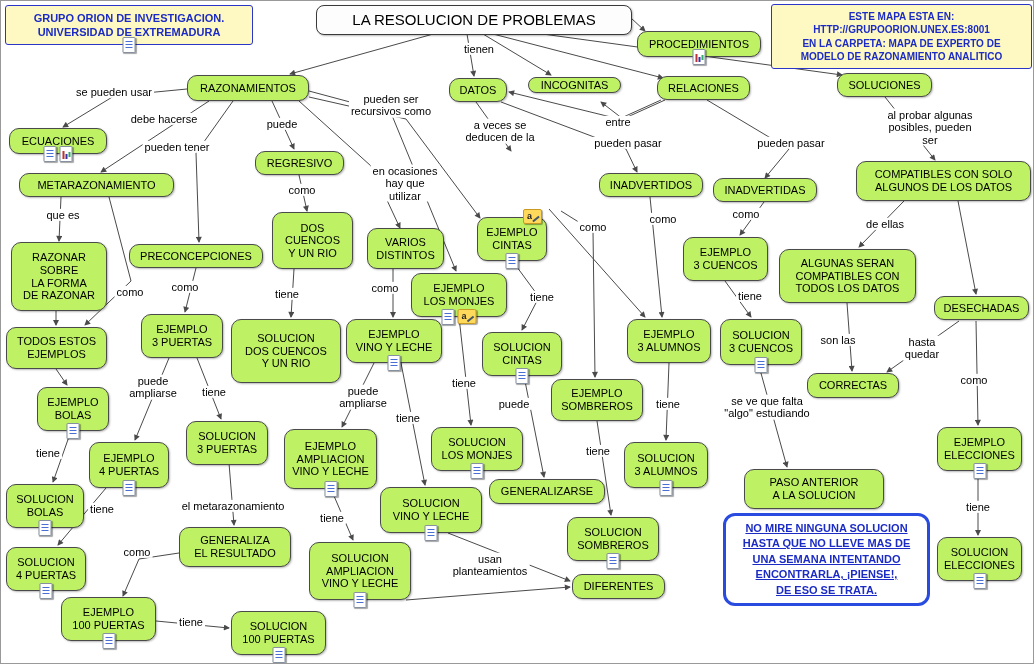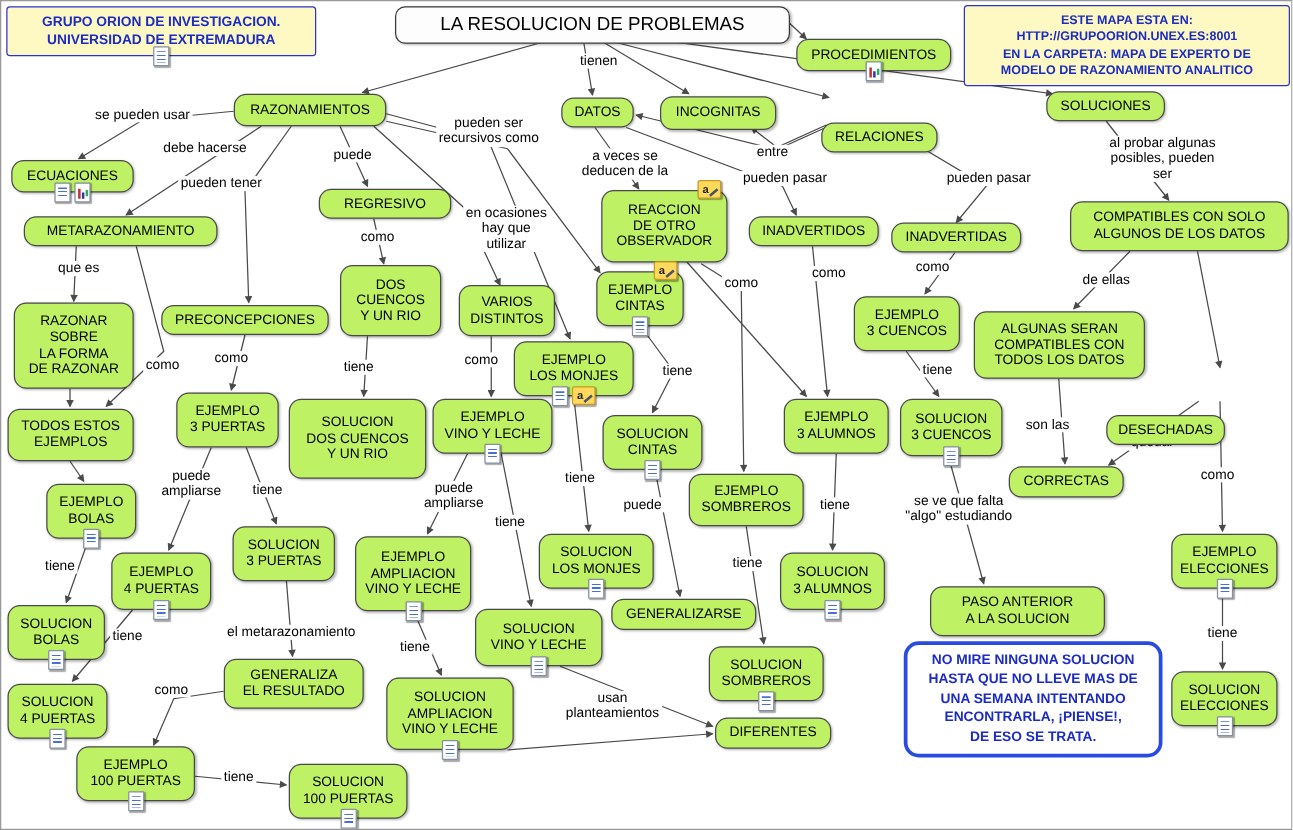--- a/index.html
+++ b/index.html
@@ -4,21 +4,21 @@
 <style>
   html,body { margin:0; padding:0; background:#fff; font-family:"Liberation Sans", sans-serif; }
   #canvas { position:relative; overflow:hidden; background:#fff; border:1px solid #999; box-sizing:border-box; }
   svg.wires { position:absolute; left:0; top:0; }
   .node { position:absolute; box-sizing:border-box; display:flex; align-items:center; justify-content:center;
           text-align:center; white-space:pre-line; border-radius:10px; line-height:1.15; }
   .concept { background:#bef264; border:1px solid #4a4a4a; box-shadow:1px 1px 2px rgba(0,0,0,.28); font-size:11px; color:#000; }
   .title-node { background:#fdfdfd; border:1px solid #3a3a3a; box-shadow:1px 1px 2px rgba(0,0,0,.28); font-size:15px; color:#000; border-radius:8px; }
   .info { background:#fef9c3; border:1px solid #2a35c8; color:#1b2bc4; font-weight:bold; font-size:11px; border-radius:3px; line-height:1.3; }
   .info2 { font-size:10px; line-height:1.35; }
-  .note { background:#fff; border:3px solid #2a4be0; color:#1b2bc4; font-weight:bold; font-size:11px; border-radius:12px; line-height:1.4; }
+  .note { background:#fff; border:3px solid #2a4be0; color:#1b2bc4; font-weight:bold; font-size:11px; border-radius:12px; line-height:1.4;text-decoration:underline; }
   .edge-label { position:absolute; transform:translate(-50%,-50%); background:#fff; font-size:11px; line-height:1.12;
                 text-align:center; white-space:pre-line; padding:0 2px; color:#000; }
   .badges { position:absolute; display:flex; gap:3px; }
   .badges-b { left:50%; bottom:-9px; transform:translateX(-50%); }
   .badges-tr { top:-9px; right:4px; }
   .badge { position:relative; display:inline-block; background:#fff; border:1px solid #8590a0; border-radius:1px;
            width:11px; height:14px; box-shadow:1px 1px 1px rgba(0,0,0,.35); }
   .badge.doc::after { content:""; position:absolute; left:2px; right:2px; top:3px; bottom:2px;
            background:repeating-linear-gradient(to bottom,#4a6fd4 0 1px, transparent 1px 3px); }
   .badge.chart::before { content:""; position:absolute; left:2px; bottom:2px; width:2px; height:8px; background:#b33; }
@@ -158,29 +158,26 @@
 EN LA CARPETA: MAPA DE EXPERTO DE
 MODELO DE RAZONAMIENTO ANALITICO</span></div>
     <div class="node note" style="left: 722px; top: 512px; width: 207px; height: 93px;"><span>NO MIRE NINGUNA SOLUCION
 HASTA QUE NO LLEVE MAS DE
 UNA SEMANA INTENTANDO
 ENCONTRARLA, ¡PIENSE!,
 DE ESO SE TRATA.</span></div>
     <div class="node concept" style="left: 636px; top: 30px; width: 124px; height: 26px;"><span>PROCEDIMIENTOS</span><span class="badges badges-b"><span class="badge chart"></span></span></div>
     <div class="node concept" style="left: 186px; top: 74px; width: 122px; height: 26px;"><span>RAZONAMIENTOS</span></div>
     <div class="node concept" style="left: 448px; top: 77px; width: 58px; height: 24px;"><span>DATOS</span></div>
-    <div class="node concept" style="left: 527px; top: 76px; width: 93px; height: 27px;"><span>INCOGNITAS</span></div>
-    <div class="node concept" style="left: 656px; top: 75px; width: 93px; height: 24px; margin-top: 22px;"><span>RELACIONES</span></div>
+    <div class="node concept" style="left: 527px; top: 76px; width: 93px; height: 16px;"><span>INCOGNITAS</span></div>
+    <div class="node concept" style="left: 656px; top: 75px; width: 93px; height: 24px;"><span>RELACIONES</span></div>
     <div class="node concept" style="left: 836px; top: 72px; width: 95px; height: 24px;"><span>SOLUCIONES</span></div>
     <div class="node concept" style="left: 8px; top: 127px; width: 98px; height: 26px;"><span>ECUACIONES</span><span class="badges badges-b"><span class="badge doc"></span><span class="badge chart"></span></span></div>
-    <div class="node concept" style="left: 254px; top: 150px; width: 106px; height: 24px;"><span>REGRESIVO</span></div>
+    <div class="node concept" style="left: 254px; top: 150px; width: 89px; height: 24px;"><span>REGRESIVO</span></div>
     <div class="node concept" style="left: 18px; top: 172px; width: 155px; height: 24px;"><span>METARAZONAMIENTO</span></div>
-    <div class="node concept" style="left: 480px; top: 151px; width: 101px; height: 58px;"><span>REACCION
-DE OTRO
-OBSERVADOR</span><span class="badges badges-tr"><span class="badge alert"></span></span></div>
     <div class="node concept" style="left: 598px; top: 172px; width: 104px; height: 24px;"><span>INADVERTIDOS</span></div>
     <div class="node concept" style="left: 712px; top: 177px; width: 104px; height: 24px;"><span>INADVERTIDAS</span></div>
     <div class="node concept" style="left: 855px; top: 160px; width: 175px; height: 40px;"><span>COMPATIBLES CON SOLO
 ALGUNOS DE LOS DATOS</span></div>
     <div class="node concept" style="left: 271px; top: 211px; width: 81px; height: 57px;"><span>DOS
 CUENCOS
 Y UN RIO</span></div>
     <div class="node concept" style="left: 366px; top: 227px; width: 77px; height: 41px;"><span>VARIOS
 DISTINTOS</span></div>
     <div class="node concept" style="left: 476px; top: 216px; width: 70px; height: 44px;"><span>EJEMPLO
@@ -188,21 +185,21 @@
     <div class="node concept" style="left: 128px; top: 243px; width: 134px; height: 24px;"><span>PRECONCEPCIONES</span></div>
     <div class="node concept" style="left: 10px; top: 241px; width: 96px; height: 69px;"><span>RAZONAR
 SOBRE
 LA FORMA
 DE RAZONAR</span></div>
     <div class="node concept" style="left: 682px; top: 236px; width: 85px; height: 44px;"><span>EJEMPLO
 3 CUENCOS</span></div>
     <div class="node concept" style="left: 778px; top: 248px; width: 137px; height: 54px;"><span>ALGUNAS SERAN
 COMPATIBLES CON
 TODOS LOS DATOS</span></div>
-    <div class="node concept" style="left: 884px; top: 295px; width: 95px; height: 24px; margin-top: 36px;"><span>DESECHADAS</span></div>
+    <div class="node concept" style="left: 933px; top: 295px; width: 95px; height: 24px;"><span>DESECHADAS</span></div>
     <div class="node concept" style="left: 410px; top: 272px; width: 96px; height: 44px;"><span>EJEMPLO
 LOS MONJES</span><span class="badges badges-b"><span class="badge doc"></span><span class="badge alert"></span></span></div>
     <div class="node concept" style="left: 5px; top: 326px; width: 101px; height: 42px;"><span>TODOS ESTOS
 EJEMPLOS</span></div>
     <div class="node concept" style="left: 140px; top: 313px; width: 82px; height: 44px;"><span>EJEMPLO
 3 PUERTAS</span></div>
     <div class="node concept" style="left: 230px; top: 318px; width: 110px; height: 64px;"><span>SOLUCION
 DOS CUENCOS
 Y UN RIO</span></div>
     <div class="node concept" style="left: 345px; top: 318px; width: 96px; height: 44px;"><span>EJEMPLO

